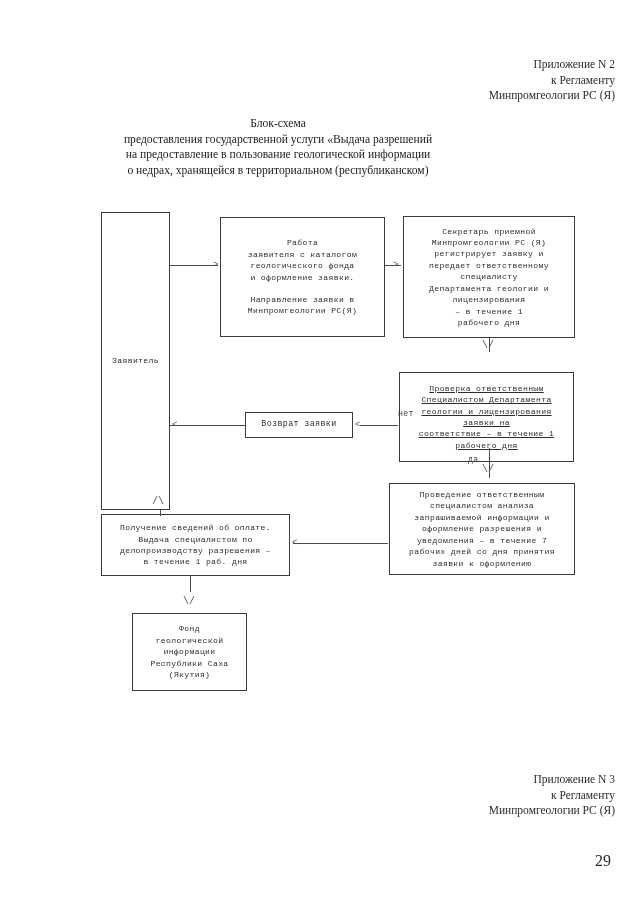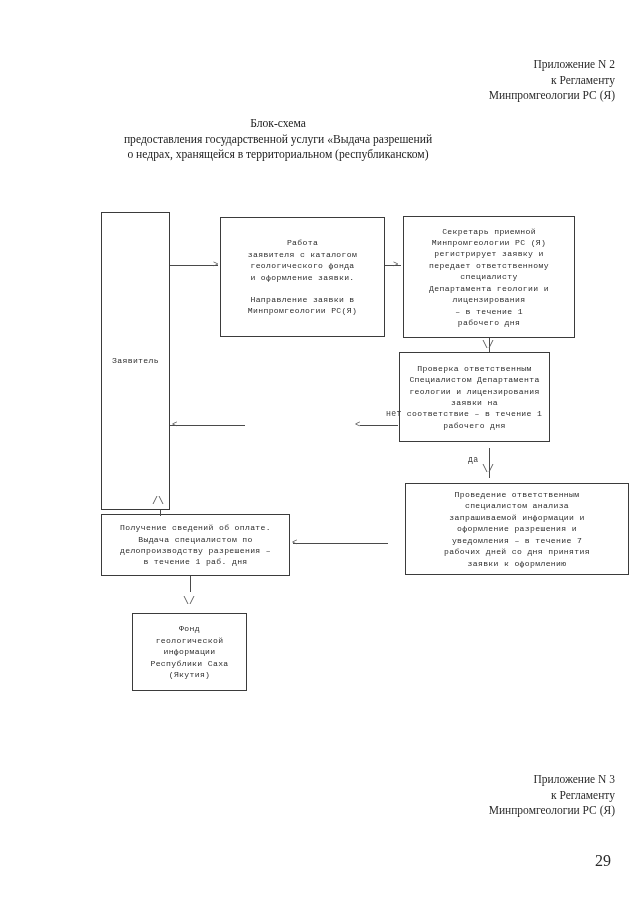--- a/index.html
+++ b/index.html
@@ -75,24 +75,24 @@
   .node .nline { display: block; width: 100%; }
   .node .spacer { display: block; height: 11px; }
 
   
   .node.center-label { justify-content: center; }
 
   
   #node-applicant   { left: 101px; top: 212px; width: 69px;  height: 298px; }
   #node-work        { left: 220px; top: 217px; width: 165px; height: 120px; }
   #node-secretary   { left: 403px; top: 216px; width: 172px; height: 122px; }
-  #node-check       { left: 399px; top: 352px; width: 151px; height: 90px; }
+  #node-check       { left: 399px; top: 372px; width: 175px; height: 90px; text-decoration: underline; }
   #node-return      { left: 245px; top: 412px; width: 108px; height: 26px;
                       font-size: 8.4px; }
-  #node-analysis    { left: 405px; top: 483px; width: 224px; height: 92px; }
+  #node-analysis    { left: 389px; top: 483px; width: 186px; height: 92px; }
   #node-payment     { left: 101px; top: 514px; width: 189px; height: 62px; }
   #node-fund        { left: 132px; top: 613px; width: 115px; height: 78px; }
 
   
   .hline {
     position: absolute;
     height: 0;
     border-top: 1px solid #4a4a4a;
   }
   .vline {
@@ -133,20 +133,21 @@
 
   <div id="header-ref" class="ref-block">
     <div>Приложение N 2</div>
     <div>к Регламенту</div>
     <div>Минпромгеологии РС (Я)</div>
   </div>
 
   <div id="doc-title">
     <span class="tline">Блок-схема</span>
     <span class="tline">предоставления государственной услуги «Выдача разрешений</span>
+    <span class="tline">на предоставление в пользование геологической информации</span>
     <span class="tline">о недрах, хранящейся в территориальном (республиканском)</span>
   </div>
 
   <div id="node-work" class="node">
     <span class="nline">Работа</span>
     <span class="nline">заявителя с каталогом</span>
     <span class="nline">геологического фонда</span>
     <span class="nline">и оформление заявки.</span>
     <span class="spacer"></span>
     <span class="nline">Направление заявки в</span>
@@ -171,20 +172,23 @@
 
   <div id="node-check" class="node">
     <span class="nline">Проверка ответственным</span>
     <span class="nline">Специалистом Департамента</span>
     <span class="nline">геологии и лицензирования</span>
     <span class="nline">заявки на</span>
     <span class="nline">соответствие – в течение 1</span>
     <span class="nline">рабочего дня</span>
   </div>
 
+  <div id="node-return" class="node center-label">
+    <span class="nline">Возврат заявки</span>
+  </div>
 
   <div id="node-analysis" class="node">
     <span class="nline">Проведение ответственным</span>
     <span class="nline">специалистом анализа</span>
     <span class="nline">запрашиваемой информации и</span>
     <span class="nline">оформление разрешения и</span>
     <span class="nline">уведомления – в течение 7</span>
     <span class="nline">рабочих дней со дня принятия</span>
     <span class="nline">заявки к оформлению</span>
   </div>
@@ -208,21 +212,21 @@
   <div class="arrow-right" style="left:213px; top:261px;">&gt;</div>
 
   <div class="hline" style="left:385px; top:265px; width:16px;"></div>
   <div class="arrow-right" style="left:393px; top:261px;">&gt;</div>
 
   <div class="vline" style="left:489px; top:338px; height:14px;"></div>
   <div class="arrow-glyph" style="left:482px; top:341px;">\/</div>
 
   <div class="hline" style="left:360px; top:425px; width:38px;"></div>
   <div class="arrow-right" style="left:355px; top:421px;">&lt;</div>
-  <div class="edge-label" style="left:358px; top:409px;padding-left:28px;">нет</div>
+  <div class="edge-label" style="left:370px; top:409px;padding-left:28px;">нет</div>
 
   <div class="hline" style="left:170px; top:425px; width:75px;"></div>
   <div class="arrow-right" style="left:172px; top:421px;">&lt;</div>
 
   <div class="vline" style="left:489px; top:448px; height:30px;"></div>
   <div class="arrow-glyph" style="left:482px; top:465px;">\/</div>
   <div class="edge-label" style="left:468px; top:455px;">да</div>
 
   <div class="hline" style="left:293px; top:543px; width:95px;"></div>
   <div class="arrow-right" style="left:292px; top:539px;">&lt;</div>

